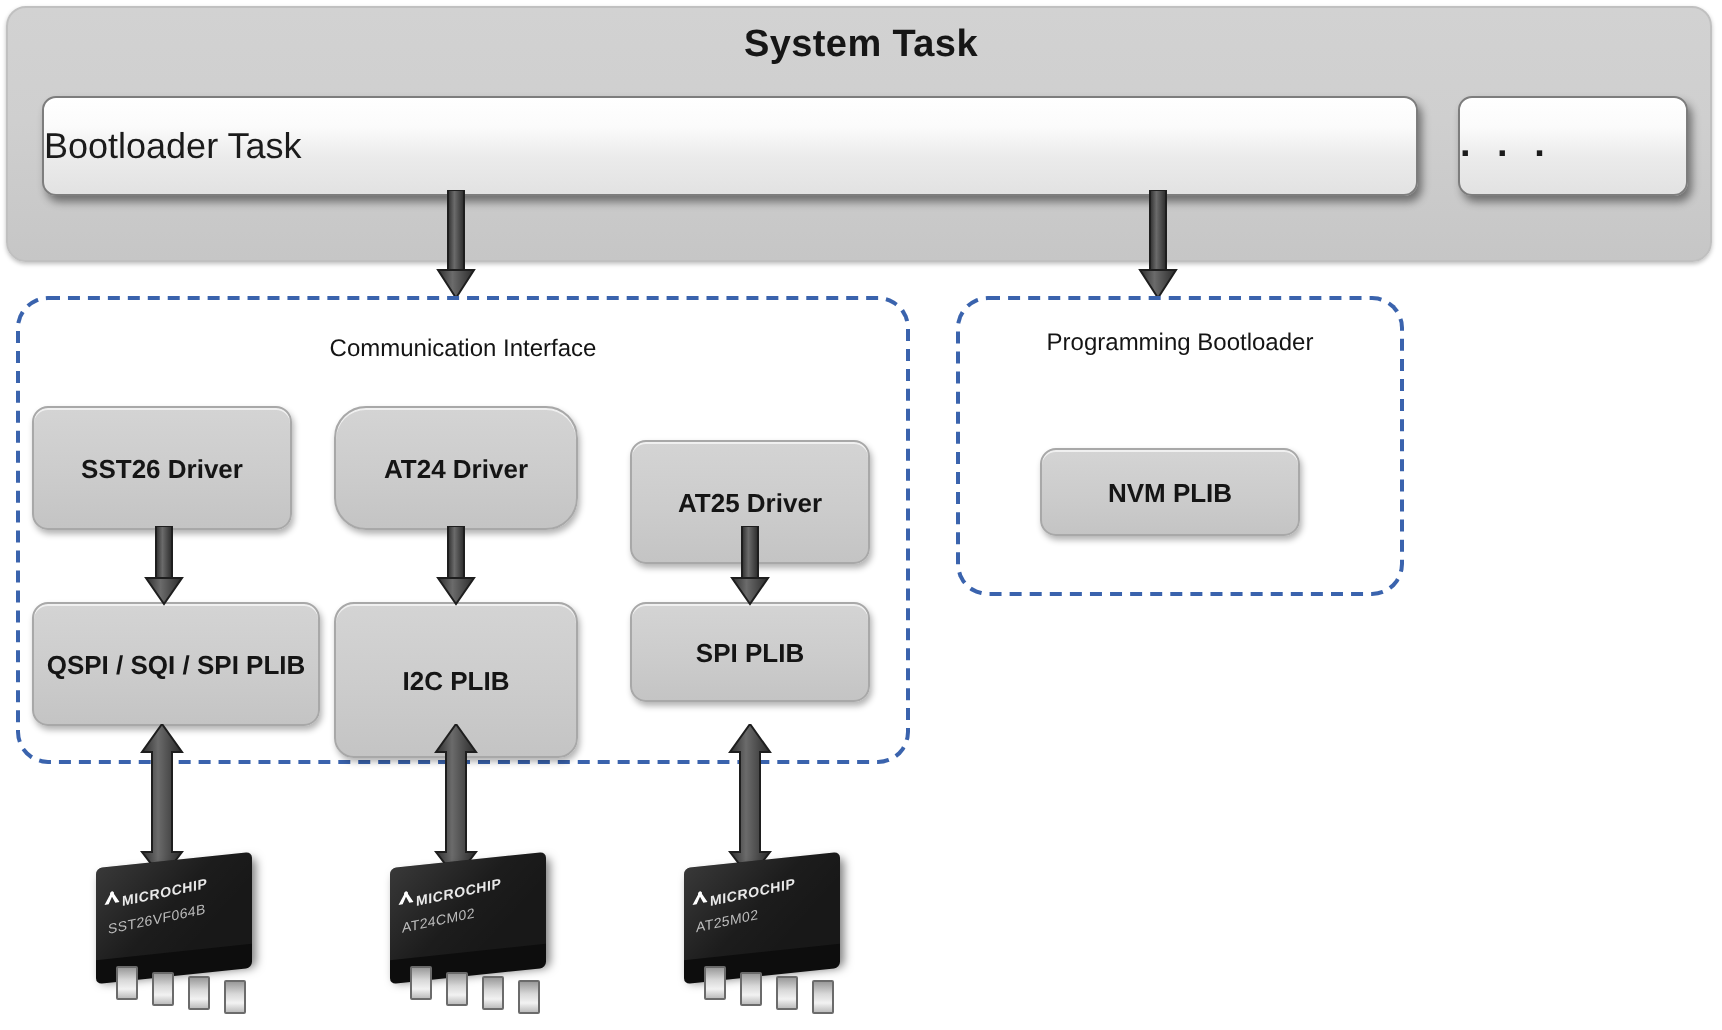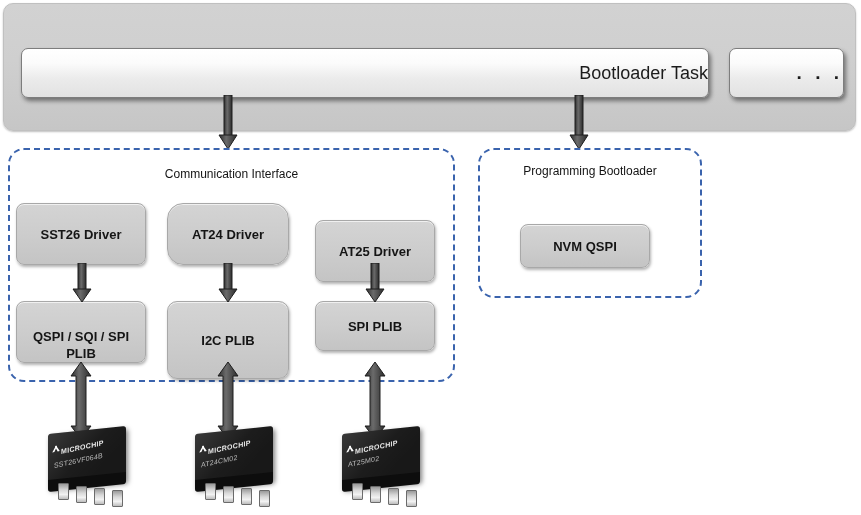--- a/index.html
+++ b/index.html
@@ -19,21 +19,21 @@
     position:absolute;left:0;top:8px;width:853px;text-align:center;
     font-size:19px;font-weight:bold;letter-spacing:.2px;color:#161616;
   }
 
   .task-btn{
     position:absolute;
     border-radius:7px;
     border:1px solid #7d7d7d;
     background:linear-gradient(to bottom,#ffffff 0%,#fbfbfb 30%,#ebebeb 62%,#e2e2e2 100%);
     box-shadow:2px 3px 4px rgba(0,0,0,.45), inset 0 1px 0 #ffffff;
-    display:flex;align-items:center;justify-content:flex-end;
+    display:flex;align-items:center;justify-content:flex-start;
     box-sizing:border-box;
   }
   #bootloader-task{left:17px;top:44px;width:688px;height:50px;}
   #bootloader-task span{font-size:18px;color:#1b1b1b;}
   #more-tasks{left:725px;top:44px;width:115px;height:50px;}
   #more-tasks span{font-size:19px;font-weight:bold;color:#1b1b1b;letter-spacing:4px;}
 
   
   .dashed-group{
     position:absolute;border:2px dashed #3a63ad;border-radius:16px;
@@ -53,21 +53,21 @@
     position:absolute;box-sizing:border-box;
     border-radius:8px;border:1px solid #a8a8a8;
     background:linear-gradient(to bottom,#d4d4d4 0%,#cccccc 55%,#c4c4c4 100%);
     box-shadow:1px 2px 3px rgba(0,0,0,.30), inset 0 1px 0 rgba(255,255,255,.65);
     display:flex;align-items:center;justify-content:center;text-align:center;
     font-size:13px;font-weight:bold;color:#151515;line-height:17px;
   }
   #box-sst26{left:16px;top:203px;width:130px;height:62px;}
   #box-at24 {left:167px;top:203px;width:122px;height:62px;border-radius:16px;}
   #box-at25 {left:315px;top:220px;width:120px;height:62px;}
-  #box-qspi {left:16px;top:301px;width:130px;height:62px;align-items:flex-end;}
+  #box-qspi {left:16px;top:301px;width:144px;height:62px;}
   #box-i2c  {left:167px;top:301px;width:122px;height:78px;border-radius:10px;}
   #box-spi  {left:315px;top:301px;width:120px;height:50px;}
   #box-nvm  {left:520px;top:224px;width:130px;height:44px;}
 
   
   .arrow{position:absolute;}
   .arrow svg{display:block;}
 
   
   .chip{position:absolute;}
@@ -103,20 +103,21 @@
   .pin{
     position:absolute;width:11px;height:17px;
     background:linear-gradient(to bottom,#9a9a9a 0%,#d8d8d8 40%,#f2f2f2 70%,#bdbdbd 100%);
     border:1px solid #6b6b6b;border-radius:1px;box-sizing:border-box;
   }
 </style>
 </head>
 <body>
 
 <div id="system-panel">
+  <div id="system-title">System Task</div>
 
   <div class="task-btn" id="bootloader-task">
     <span>Bootloader Task</span>
   </div>
 
   <div class="task-btn" id="more-tasks">
     <span>. . .</span>
   </div>
 </div>
 
@@ -198,21 +199,21 @@
   <svg width="22" height="78" viewBox="0 0 22 78">
     <polygon points="11,0 21,14 16,14 16,64 21,64 11,77 1,64 6,64 6,14 1,14" fill="url(#ag1)" stroke="#1e1e1e" stroke-width="1"></polygon>
   </svg>
 </div>
 
 <div class="dashed-group" id="prog-group">
   <div class="group-title" id="prog-title">Programming Bootloader</div>
 </div>
 
 <div class="box" id="box-nvm">
-  <span>NVM QSPI</span>
+  <span>NVM PLIB</span>
 </div>
 
 <div class="chip" style="left:48px;top:430px;">
   <div class="chip-body">
     <svg class="chip-logo" viewBox="0 0 24 24">
       <path d="M3 18 L12 3 L21 18 L16 18 L12 10 L8 18 Z" fill="#ffffff"></path>
       <circle cx="12" cy="6" r="2.4" fill="#ffffff"></circle>
     </svg>
     <div class="chip-brand">MICROCHIP</div>
     <div class="chip-part">SST26VF064B</div>

